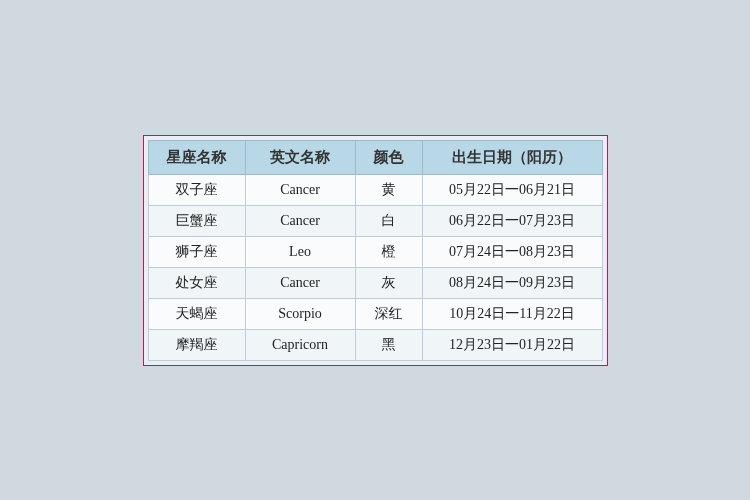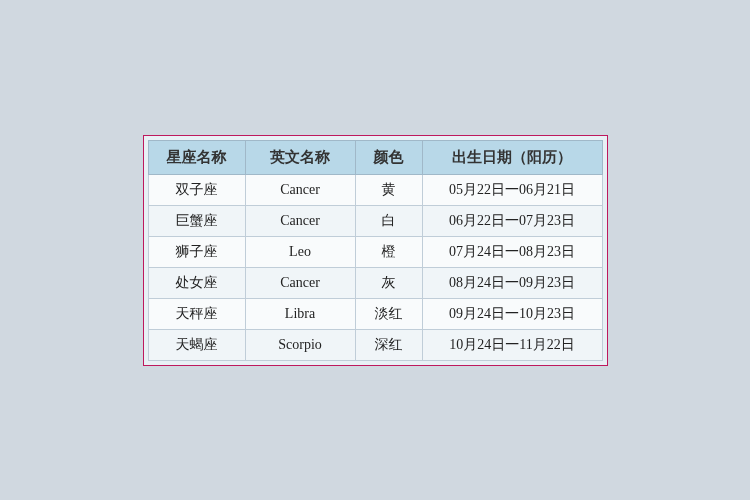--- a/index.html
+++ b/index.html
@@ -89,26 +89,26 @@
           <td>橙</td>
           <td>07月24日一08月23日</td>
         </tr>
         <tr>
           <td>处女座</td>
           <td>Cancer</td>
           <td>灰</td>
           <td>08月24日一09月23日</td>
         </tr>
         <tr>
-          <td>天秤座</td>
-          <td>Libra</td>
-          <td>淡红</td>
-          <td>09月24日一10月23日</td>
-        </tr>
-        <tr>
           <td>天蝎座</td>
           <td>Scorpio</td>
           <td>深红</td>
           <td>10月24日一11月22日</td>
+        </tr>
+        <tr>
+          <td>摩羯座</td>
+          <td>Capricorn</td>
+          <td>黑</td>
+          <td>12月23日一01月22日</td>
         </tr>
       </tbody>
   </table>
 </div>
 
 </body></html>

